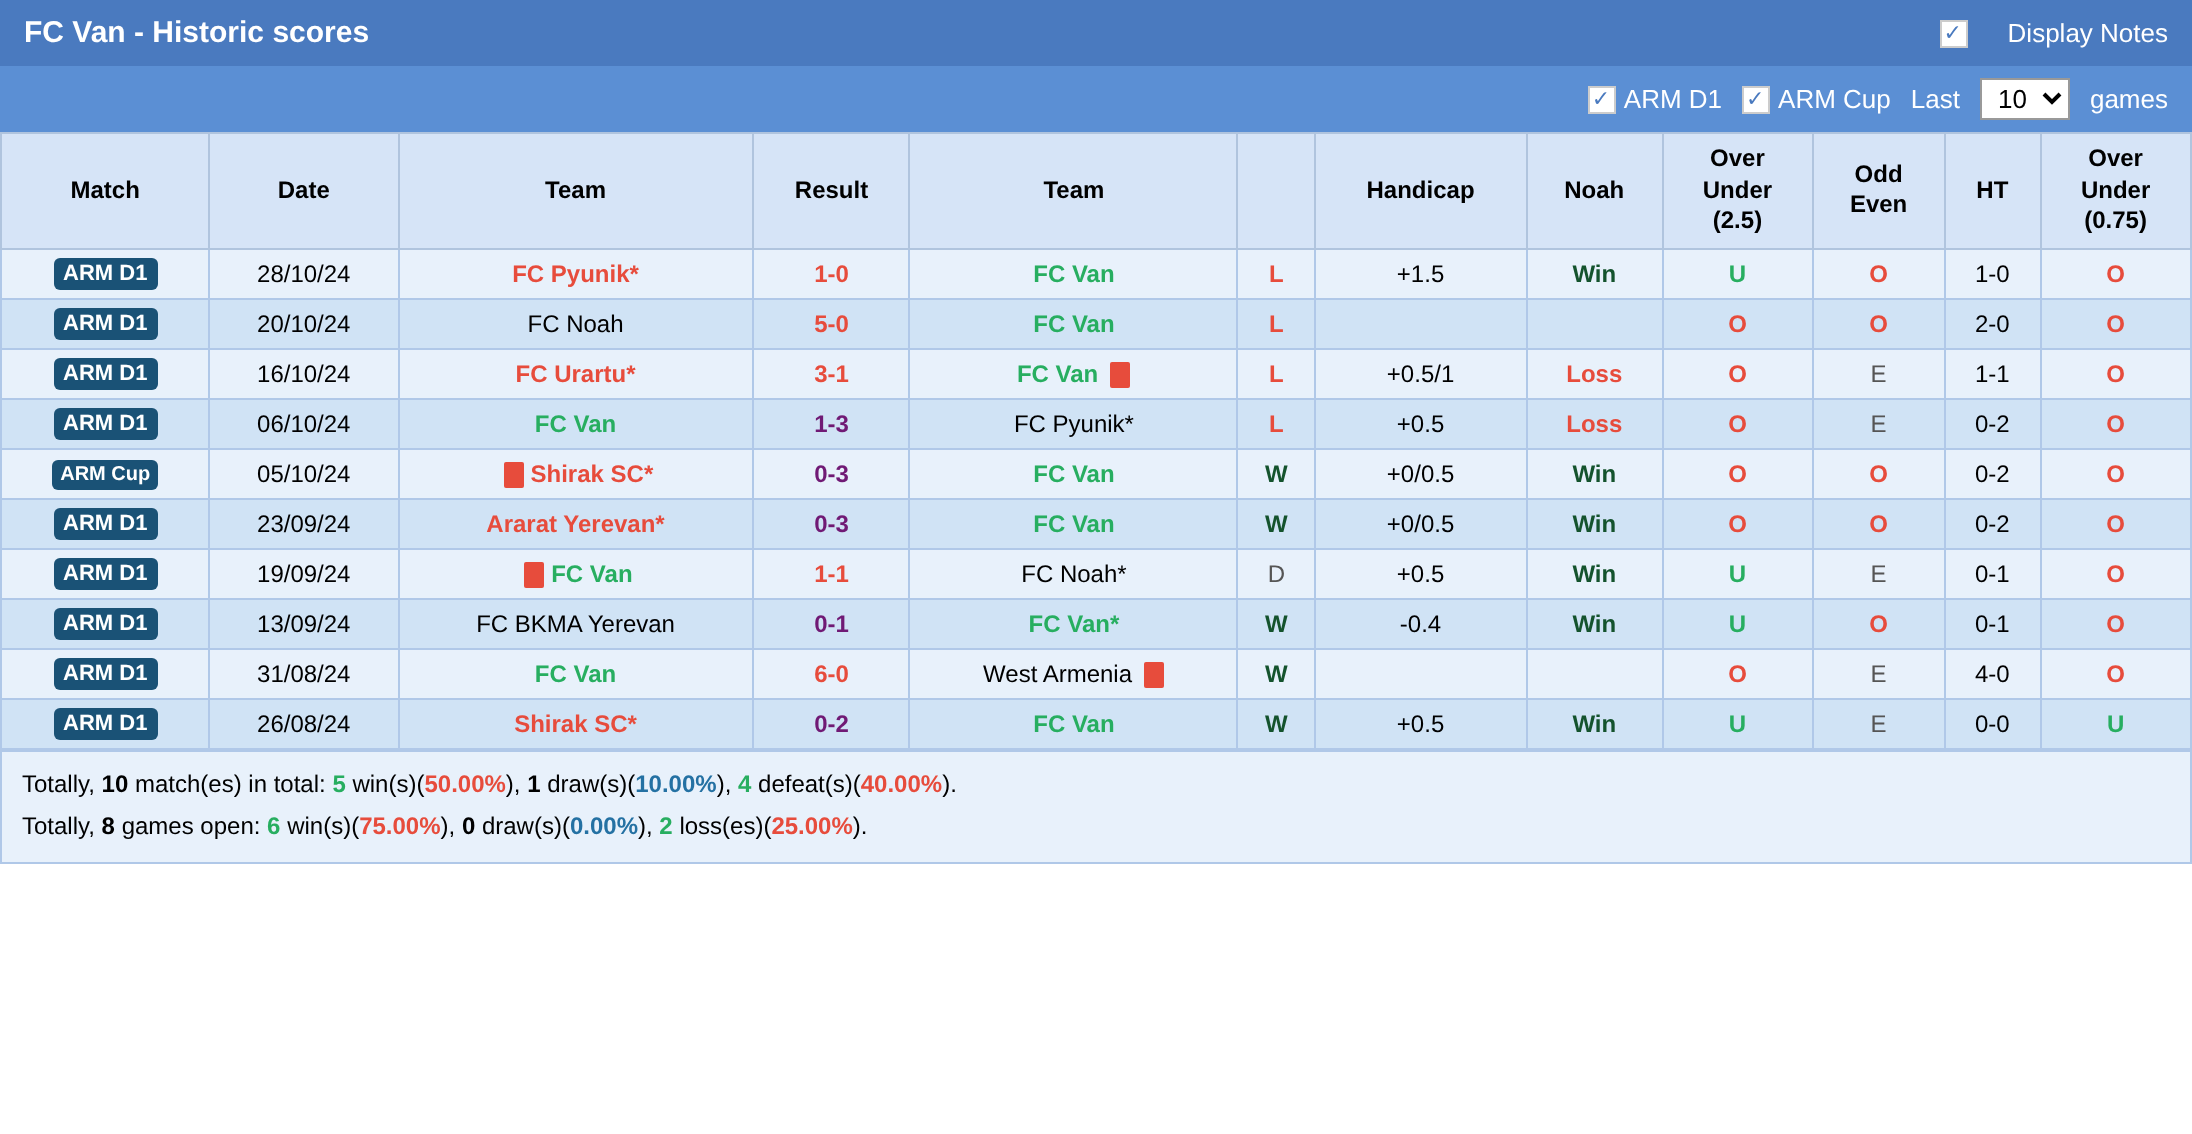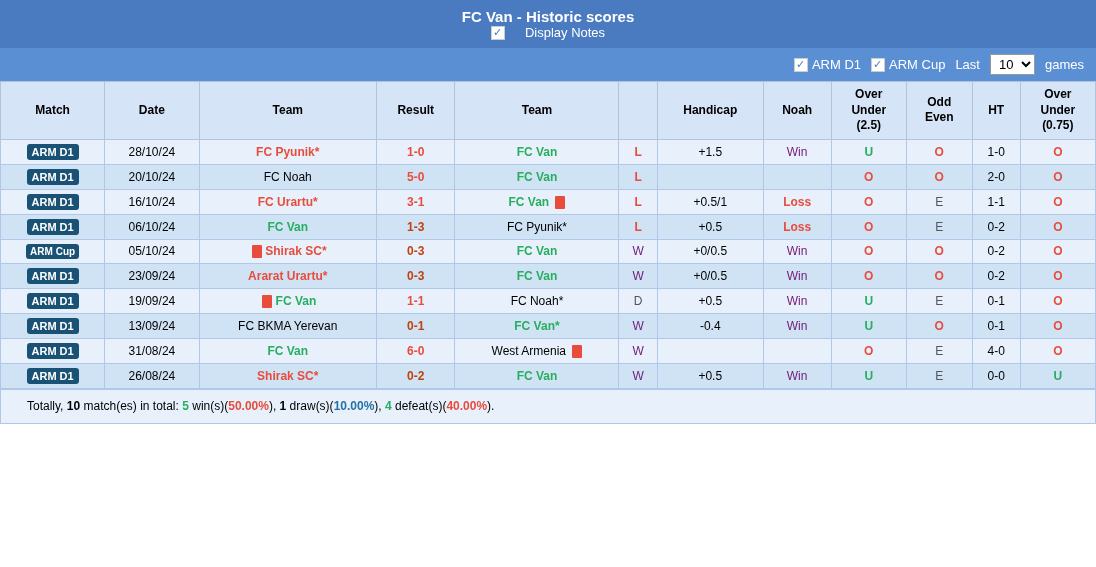--- a/index.html
+++ b/index.html
@@ -5,21 +5,20 @@
     * { box-sizing: border-box; margin: 0; padding: 0; }
     body { font-family: Arial, sans-serif; font-size: 13px; background: #fff; width: 1096px; }
 
     .header-bar {
       background: #4a7abf;
       color: #fff;
       padding: 8px 12px;
       display: flex;
       align-items: center;
       justify-content: space-between;
-      flex-direction: column;
     }
     .header-title { font-size: 15px; font-weight: bold; }
     .display-notes {
       display: flex;
       align-items: center;
       gap: 20px;
       font-size: 13px;
     }
     .checkbox-checked {
       display: inline-block;
@@ -104,40 +103,40 @@
       background: #1a5276;
       color: #fff;
       padding: 2px 4px;
       border-radius: 3px;
       font-size: 10px;
       font-weight: bold;
     }
     .team-green { color: #27ae60; font-weight: bold; }
     .team-red { color: #e74c3c; font-weight: bold; }
     .result-red { color: #e74c3c; font-weight: bold; }
-    .result-green { color: #c2410c; font-weight: bold; }
-    .outcome-win { color: #701a75; font-weight: normal; }
+    .result-green { color: #701a75; font-weight: bold; }
+    .outcome-win { color: #14532d; font-weight: bold; }
     .outcome-loss { color: #e74c3c; font-weight: bold; }
     .outcome-draw { color: #555; }
     .over-u { color: #27ae60; font-weight: bold; }
     .over-o { color: #e74c3c; font-weight: bold; }
     .over-e { color: #555; }
     .red-card {
       display: inline-block;
       width: 10px; height: 13px;
       background: #e74c3c;
       border-radius: 1px;
       margin-left: 3px;
       vertical-align: middle;
     }
 
     .summary-section {
       background: #e8f1fb;
       border: 1px solid #b0c8e8;
-      padding: 6px 26px;
+      padding: 6px 10px;
       font-size: 12px;
       line-height: 1.8;
     }
     .summary-section p { margin: 0; }
     .bold { font-weight: bold; }
     .s-green { color: #27ae60; font-weight: bold; }
     .s-red { color: #e74c3c; font-weight: bold; }
     .s-blue { color: #2471a3; font-weight: bold; }
   </style>
 </head>
@@ -253,21 +252,21 @@
         <td>+0/0.5</td>
         <td><span class="outcome-win">Win</span></td>
         <td><span class="over-o">O</span></td>
         <td><span class="over-o">O</span></td>
         <td>0-2</td>
         <td><span class="over-o">O</span></td>
       </tr>
       <tr>
         <td><span class="league-badge">ARM D1</span></td>
         <td>23/09/24</td>
-        <td><span class="team-red">Ararat Urartu*</span></td>
+        <td><span class="team-red">Ararat Yerevan*</span></td>
         <td><span class="result-green">0-3</span></td>
         <td><span class="team-green">FC Van</span></td>
         <td><span class="outcome-win">W</span></td>
         <td>+0/0.5</td>
         <td><span class="outcome-win">Win</span></td>
         <td><span class="over-o">O</span></td>
         <td><span class="over-o">O</span></td>
         <td>0-2</td>
         <td><span class="over-o">O</span></td>
       </tr>
@@ -327,13 +326,16 @@
         <td>0-0</td>
         <td><span class="over-u">U</span></td>
       </tr>
     </tbody>
 </table>
 
 <div class="summary-section">
   <p>
     Totally, <span class="bold">10</span> match(es) in total: <span class="s-green">5</span> win(s)(<span class="s-red">50.00%</span>), <span class="bold">1</span> draw(s)(<span class="s-blue">10.00%</span>), <span class="s-green">4</span> defeat(s)(<span class="s-red">40.00%</span>).
   </p>
+  <p>
+    Totally, <span class="bold">8</span> games open: <span class="s-green">6</span> win(s)(<span class="s-red">75.00%</span>), <span class="bold">0</span> draw(s)(<span class="s-blue">0.00%</span>), <span class="s-green">2</span> loss(es)(<span class="s-red">25.00%</span>).
+  </p>
 </div>
 
 </body></html>

